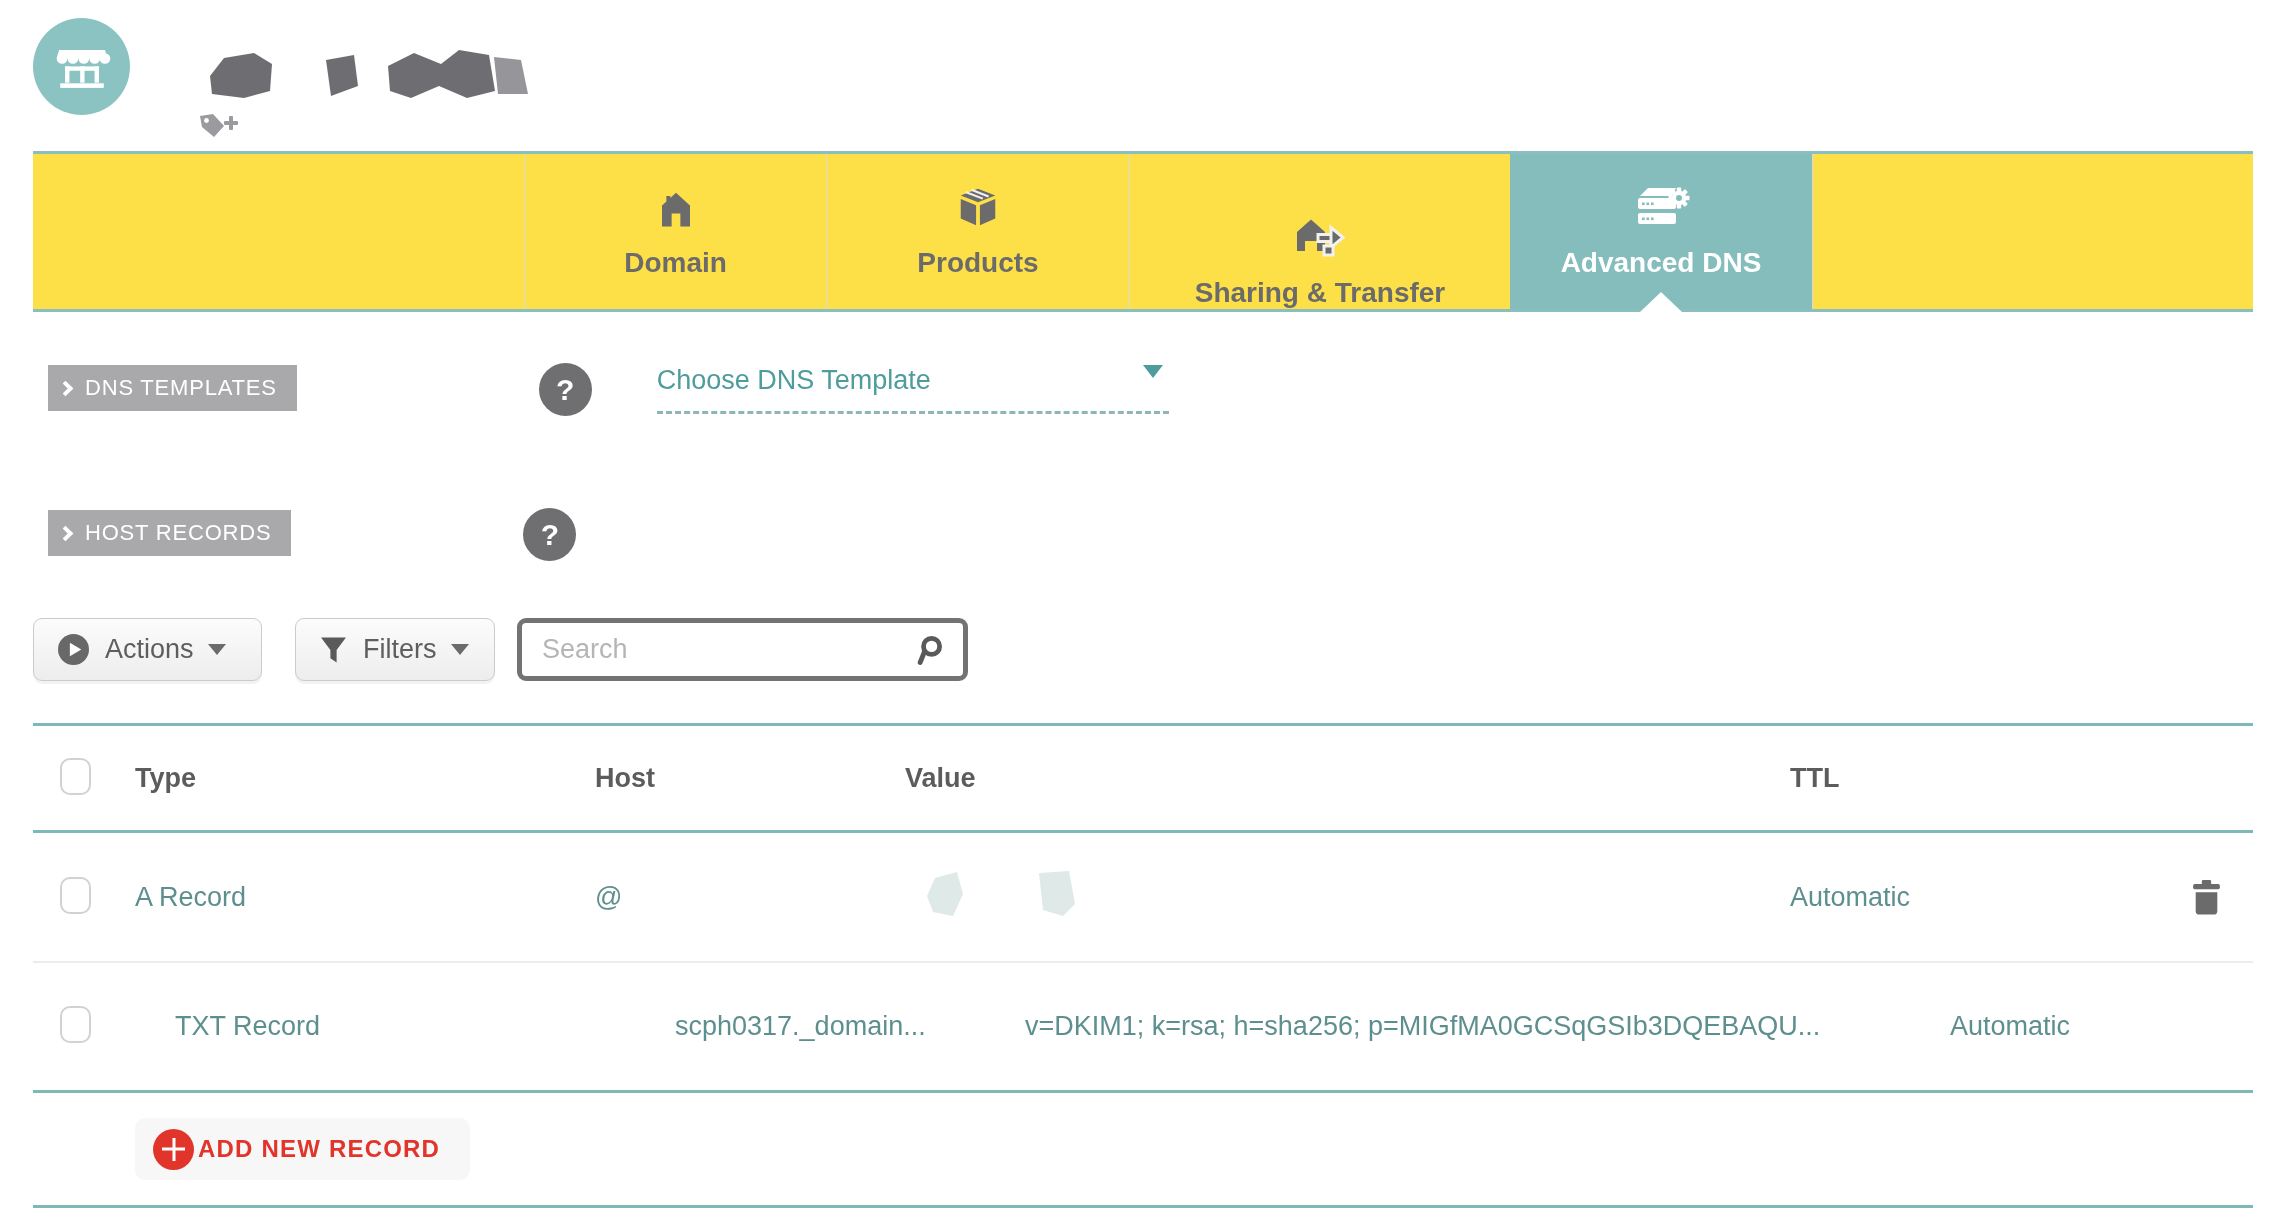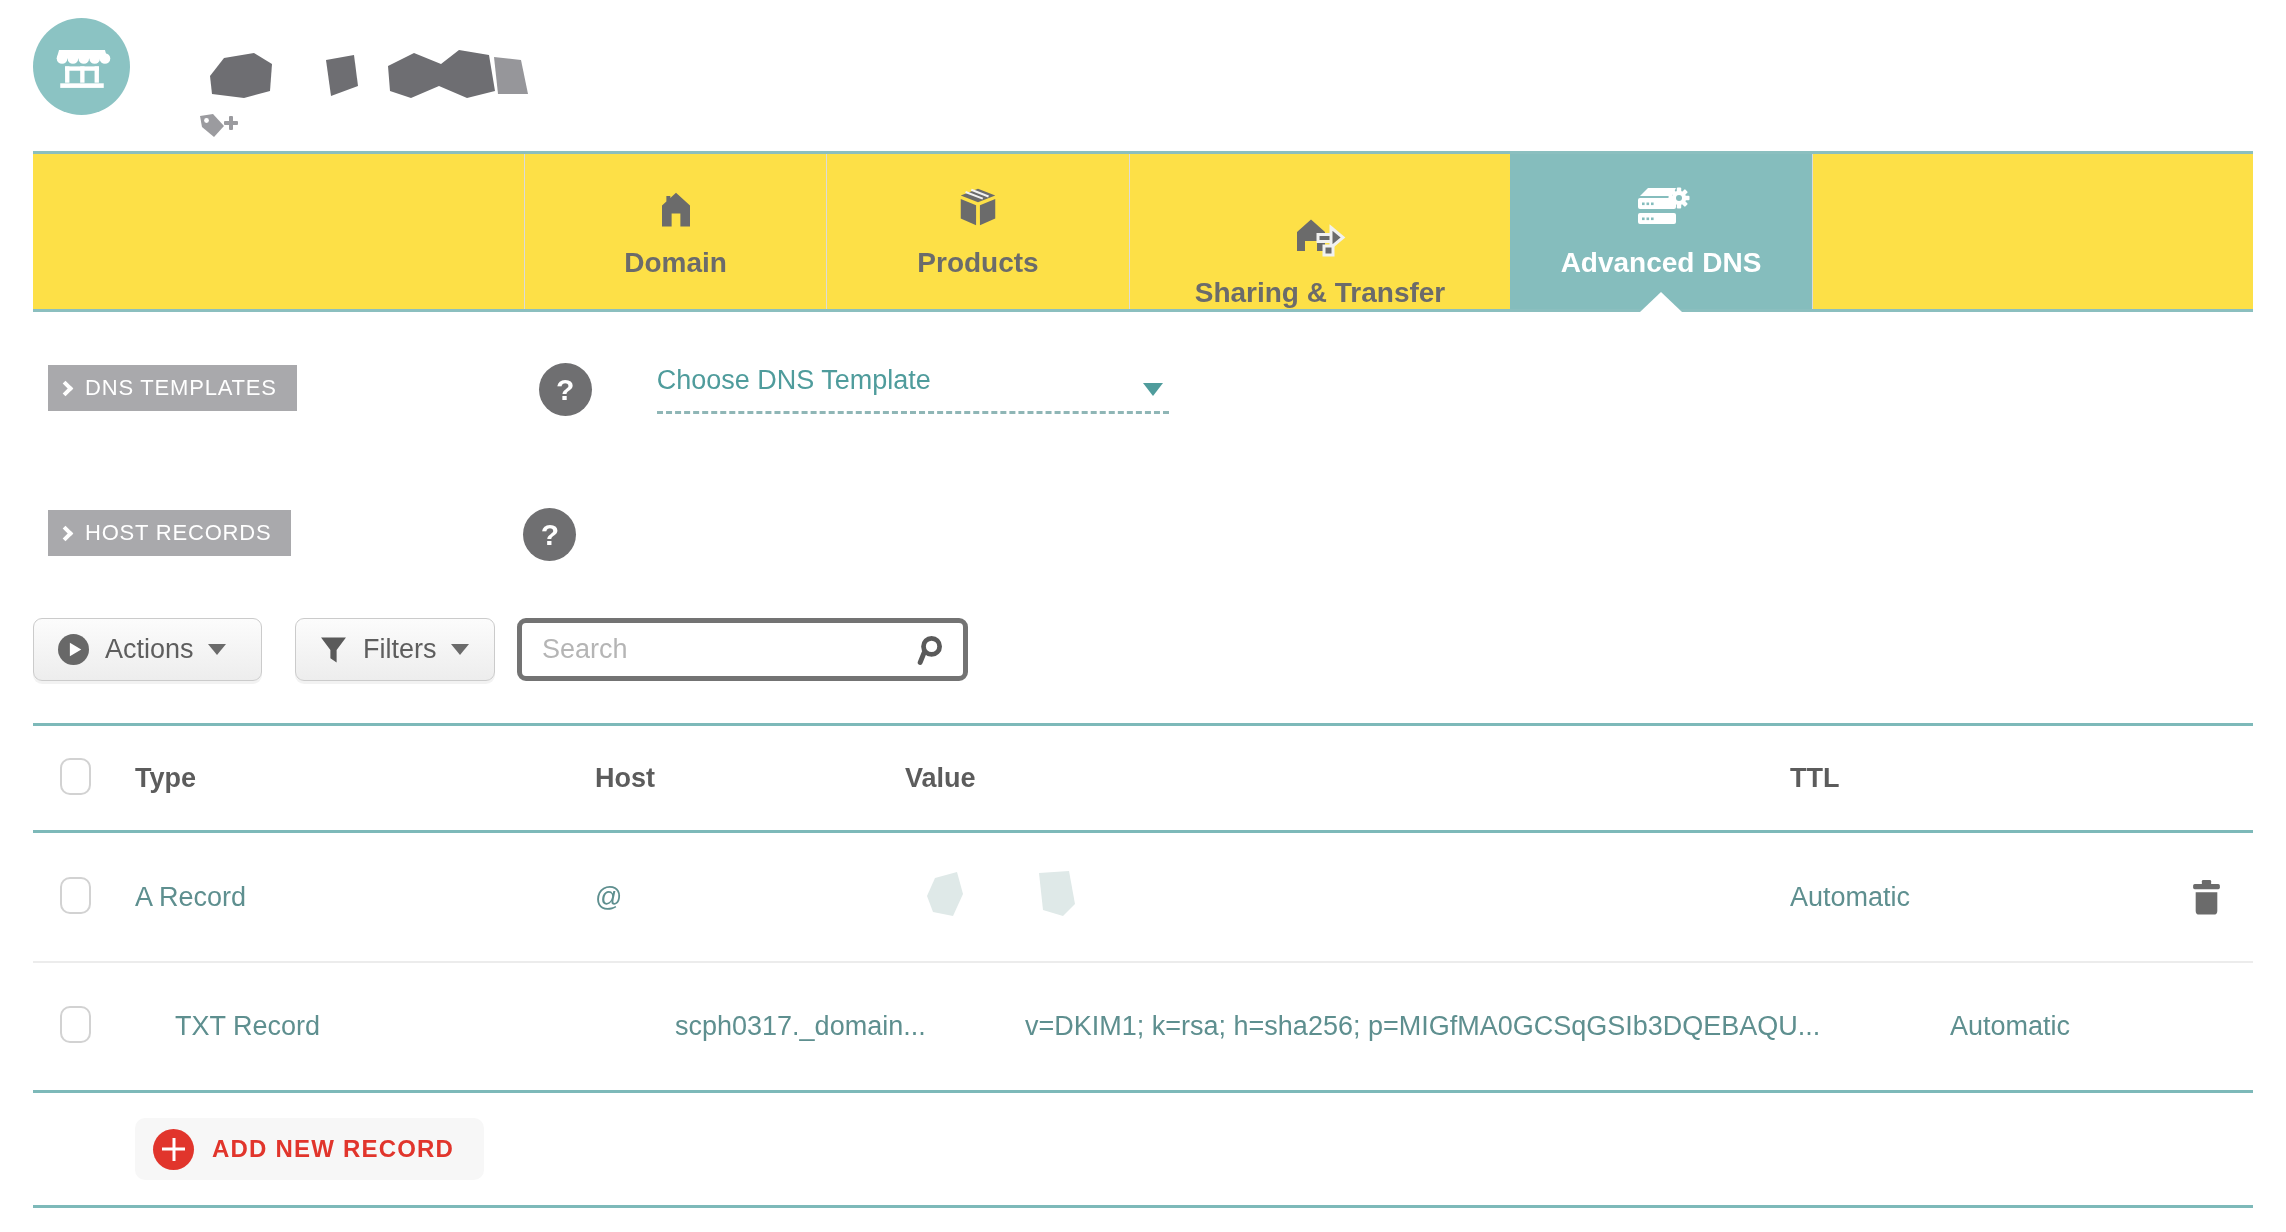--- a/index.html
+++ b/index.html
@@ -41,21 +41,21 @@
   .badge { height: 46px; background: #A9A9AC; color: #ffffff; display: flex;
     align-items: center; padding: 0 20px 0 12px; font-size: 22px; letter-spacing: 0.8px; }
   .badge-chevron { width: 11px; height: 11px; border-top: 4px solid #fff; border-right: 4px solid #fff;
     transform: rotate(45deg); margin-right: 14px; flex: none; }
   .help-circle { width: 53px; height: 53px; border-radius: 50%; background: #6F6F71;
     color: #ffffff; font-size: 30px; font-weight: 700; display: flex; align-items: center;
     justify-content: center; cursor: pointer; flex: none; }
   .row-dns .help-circle { margin-left: 242px; margin-top: -2px; }
   .row-host .help-circle { margin-left: 232px; margin-top: -2px; }
   .dns-dropdown { margin-left: 65px; width: 512px; padding-bottom: 15px;
-    border-bottom: 3px dashed #8FB6B6; display: flex; align-items: flex-end;
+    border-bottom: 3px dashed #8FB6B6; display: flex; align-items: flex-start;
     justify-content: space-between; cursor: pointer; }
   .dns-dropdown-label { font-size: 27px; color: #4F9C9C; }
   .caret-teal { width: 0; height: 0; border-left: 10px solid transparent;
     border-right: 10px solid transparent; border-top: 13px solid #4F9C9C; margin-right: 6px; }
 
   
   .toolbar { position: absolute; left: 33px; top: 618px; display: flex; align-items: center; }
   .btn { height: 63px; border: 1px solid #CBCBCB; border-radius: 9px;
     background: linear-gradient(#FCFCFC, #EDEDED); box-shadow: 0 3px 0 rgba(0,0,0,0.05);
     display: flex; align-items: center; cursor: pointer; }
@@ -82,21 +82,21 @@
   .t-cell { font-size: 27px; color: #5E8F8F; white-space: nowrap; overflow: hidden; }
   .checkbox { width: 31px; height: 37px; border: 2px solid #D2D2D2; border-radius: 10px;
     background: #fff; margin-left: 27px; cursor: pointer; }
   .trash-btn { display: flex; justify-content: center; cursor: pointer; }
 
   
   .table-footer { position: absolute; left: 33px; top: 1093px; width: 2220px; height: 115px;
     border-bottom: 3px solid #7DB9B9; display: flex; align-items: center; }
   .add-record-btn { margin-left: 102px; height: 62px; padding: 0 30px 0 18px;
     background: #F7F7F7; border-radius: 10px; display: flex; align-items: center;
-    gap: 18px; cursor: pointer; }
+    gap: 4px; cursor: pointer; }
   .add-plus-circle { width: 41px; height: 41px; border-radius: 50%; background: #E1352C;
     position: relative; flex: none; }
   .add-plus-circle::before, .add-plus-circle::after { content: ""; position: absolute; background: #fff; }
   .add-plus-circle::before { left: 50%; top: 9px; width: 3px; height: 23px; transform: translateX(-50%); }
   .add-plus-circle::after { top: 50%; left: 9px; height: 3px; width: 23px; transform: translateY(-50%); }
   .add-record-label { color: #E1352C; font-size: 24px; font-weight: 800; letter-spacing: 1.2px; }
 </style>
 </head>
 <body>
 

